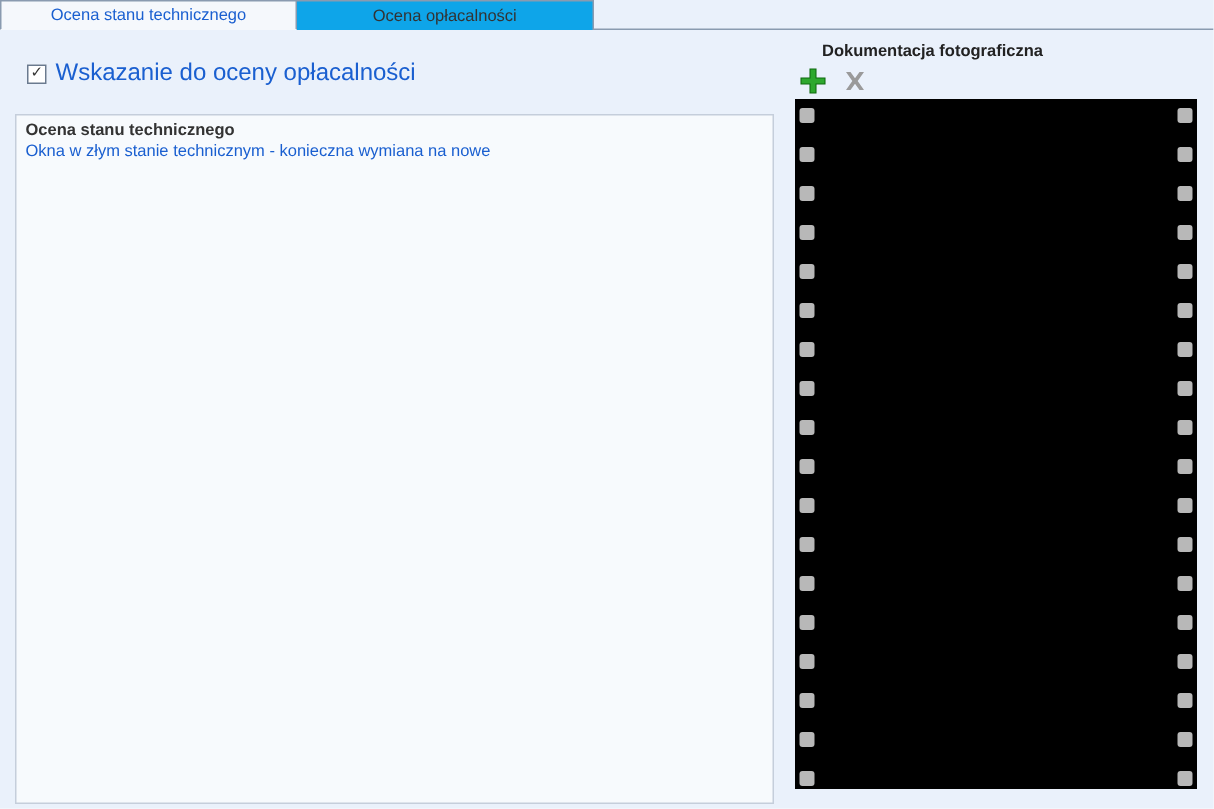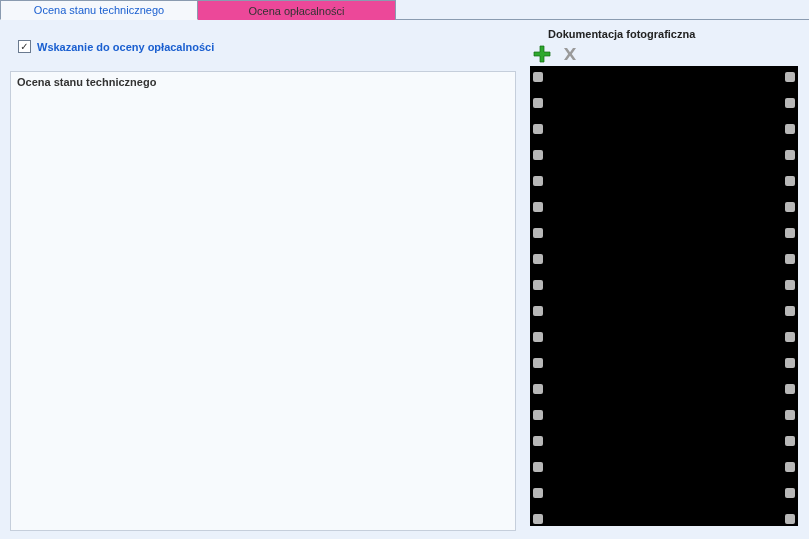--- a/index.html
+++ b/index.html
@@ -17,21 +17,21 @@
       background: #eaf1fb;
     }
     .tab {
       width: 198px;
       height: 20px;
       border: 1px solid #8a9bb0;
       border-bottom: none;
       display: flex;
       align-items: center;
       justify-content: center;
-      background: #ec4899;
+      background: #0ea5e9;
       color: #333;
       cursor: pointer;
       font-size: 11px;
     }
     .tab.active {
       background: #f5f8fc;
       color: #1a5fd0;
       border-bottom: 1px solid #f5f8fc;
       position: relative;
       z-index: 2;
@@ -67,22 +67,22 @@
       display: flex;
       align-items: center;
       justify-content: center;
       font-size: 10px;
       color: #333;
       cursor: pointer;
       line-height: 1;
     }
     .checkbox-label {
       color: #1a5fd0;
-      font-weight: bold;
-      font-size: 11px;
+      font-weight: normal;
+      font-size: 16px;
     }
     .assessment-box {
       border: 1px solid #c5cedb;
       background: #f7fafd;
       padding: 0;
       height: 460px;
     }
     .assessment-title {
       font-weight: bold;
       color: #333;
@@ -167,20 +167,21 @@
   <div class="left-panel">
     <div class="checkbox-row">
       <div class="checkbox">
         <span>✓</span>
       </div>
       <span class="checkbox-label">Wskazanie do oceny opłacalności</span>
     </div>
 
     <div class="assessment-box">
       <div class="assessment-title">Ocena stanu technicznego</div>
+      <div class="assessment-text">Okna w złym stanie technicznym - konieczna wymiana na nowe</div>
     </div>
   </div>
 
   <div class="right-panel">
     <div class="doc-title">Dokumentacja fotograficzna</div>
     <div class="doc-toolbar">
       <div class="icon-btn">
         <svg width="18" height="18" viewBox="0 0 18 18">
           <path d="M7 1 h4 v6 h6 v4 h-6 v6 h-4 v-6 h-6 v-4 h6 z" fill="#2ea82e" stroke="#0e6a0e" stroke-width="0.7"></path>
         </svg>

